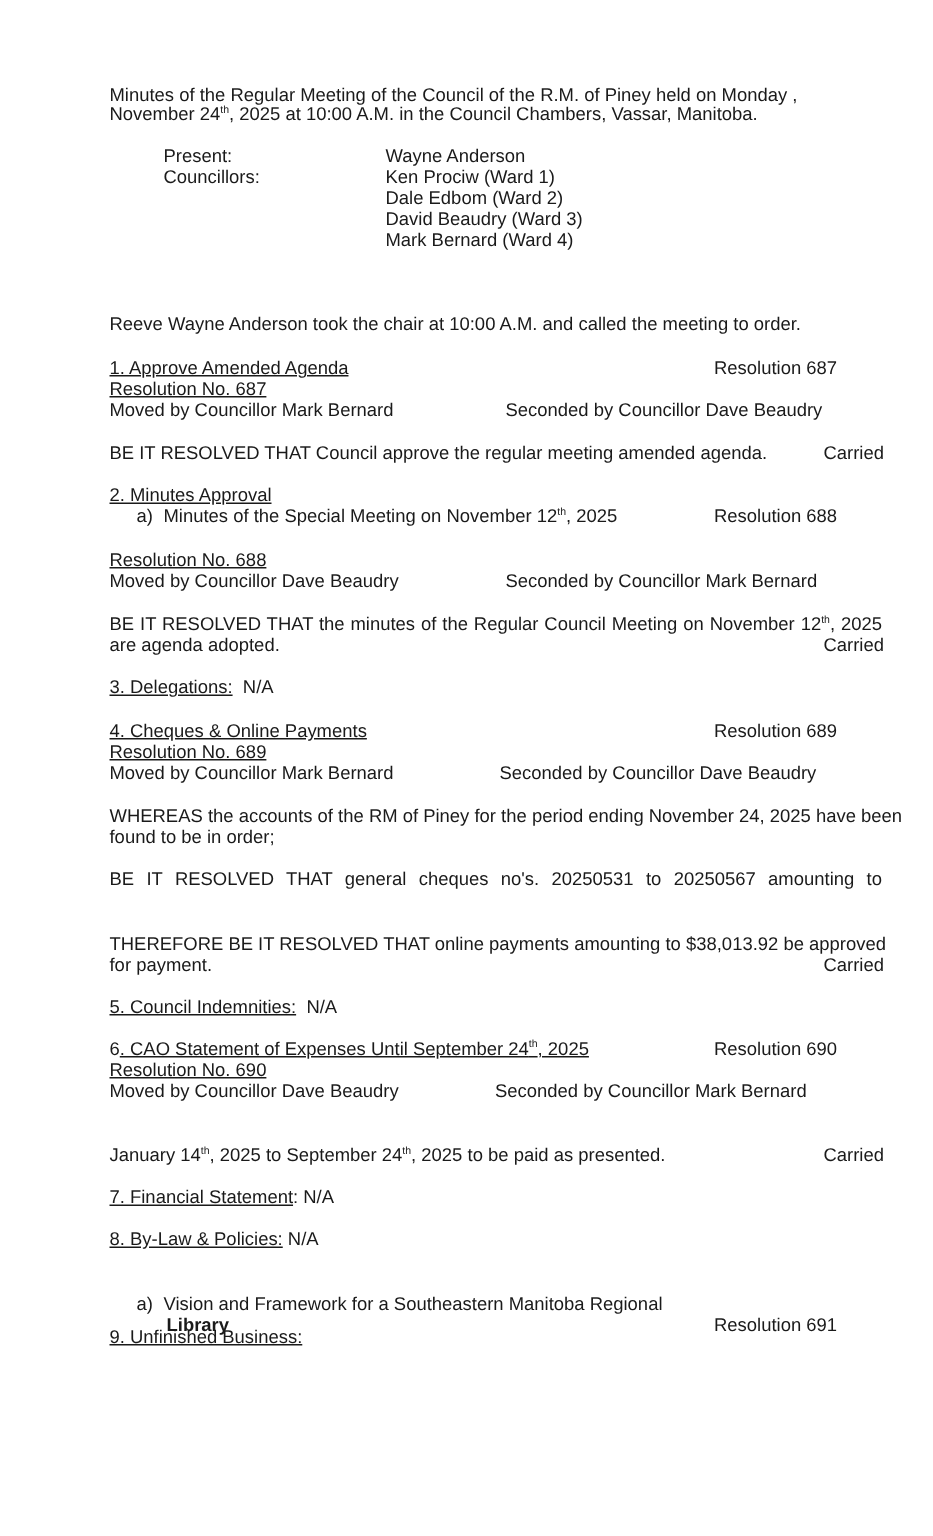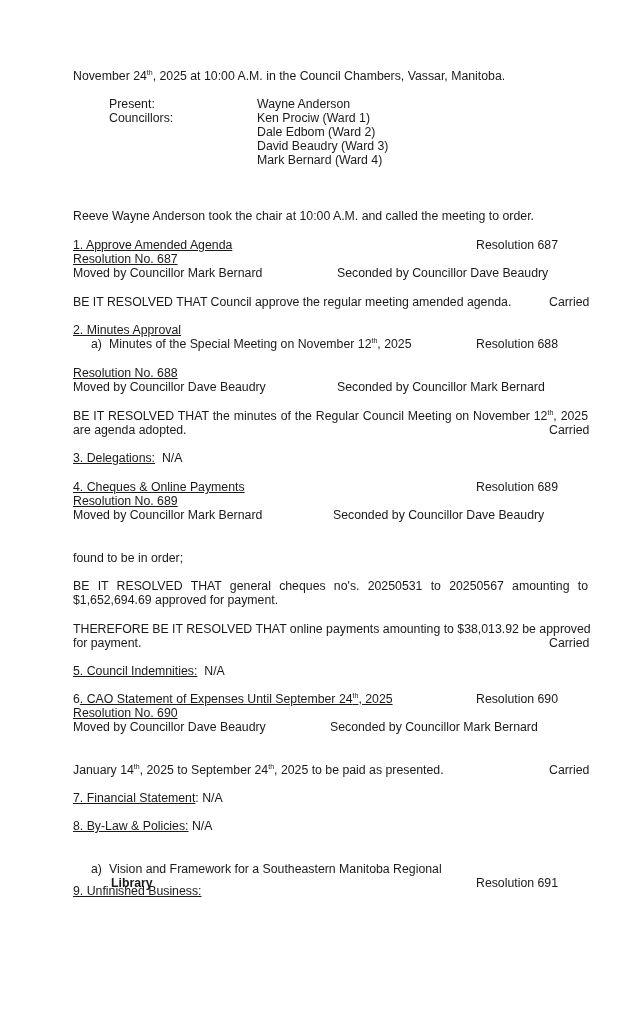--- a/index.html
+++ b/index.html
@@ -11,20 +11,21 @@
   sup { font-size: 7px; line-height: 0; vertical-align: 5px; }
   .just { position: absolute; left: 73px; width: 515px; line-height: 14px;
           text-align: justify; text-align-last: justify; white-space: nowrap; }
   .right { position: absolute; white-space: nowrap; line-height: 14px; }
 </style>
 </head>
 <body>
 
 <div class="page">
 
+  <div class="ln" style="left:73px; top:56px;">Minutes of the Regular Meeting of the Council of the R.M. of Piney held on Monday ,</div>
   <div class="ln" style="left:73px; top:69px;"><span>November 24</span><sup>th</sup><span>, 2025 at 10:00 A.M. in the Council Chambers, Vassar, Manitoba.</span></div>
 
   <div class="ln" style="left:109px; top:97px;">Present:</div>
   <div class="ln" style="left:109px; top:111px;">Councillors:</div>
   <div class="ln" style="left:257px; top:97px;">Wayne Anderson</div>
   <div class="ln" style="left:257px; top:111px;">Ken Prociw (Ward 1)</div>
   <div class="ln" style="left:257px; top:125px;">Dale Edbom (Ward 2)</div>
   <div class="ln" style="left:257px; top:139px;">David Beaudry (Ward 3)</div>
   <div class="ln" style="left:257px; top:153px;">Mark Bernard (Ward 4)</div>
 
@@ -49,23 +50,23 @@
   <div class="ln" style="left:73px; top:423px;">are agenda adopted.</div>
   <div class="right" style="left:549px; top:423px;">Carried</div>
 
   <div class="ln" style="left:73px; top:451px;"><span class="u">3. Delegations:</span>&nbsp; <span>N/A</span></div>
 
   <div class="ln u" style="left:73px; top:480px;">4. Cheques &amp; Online Payments</div>
   <div class="right" style="left:476px; top:480px;">Resolution 689</div>
   <div class="ln u" style="left:73px; top:494px;">Resolution No. 689</div>
   <div class="ln" style="left:73px; top:508px;">Moved by Councillor Mark Bernard</div>
   <div class="ln" style="left:333px; top:508px;">Seconded by Councillor Dave Beaudry</div>
+  <div class="just" style="top:537px;">WHEREAS the accounts of the RM of Piney for the period ending November 24, 2025 have been</div>
   <div class="ln" style="left:73px; top:551px;">found to be in order;</div>
   <div class="just" style="top:579px;">BE IT RESOLVED THAT general cheques no's. 20250531 to 20250567 amounting to</div>
-  <div class="ln" style="left:73px; top:593px;">$1,652,694.69 approved for payment.</div>
   <div class="just" style="top:622px;">THEREFORE BE IT RESOLVED THAT online payments amounting to $38,013.92 be approved</div>
   <div class="ln" style="left:73px; top:636px;">for payment.</div>
   <div class="right" style="left:549px; top:636px;">Carried</div>
 
   <div class="ln" style="left:73px; top:664px;"><span class="u">5. Council Indemnities:</span>&nbsp; <span>N/A</span></div>
 
   <div class="ln" style="left:73px; top:692px;"><span>6</span><span class="u"><span>. CAO Statement of Expenses Until September 24</span><sup>th</sup><span>, 2025</span></span></div>
   <div class="right" style="left:476px; top:692px;">Resolution 690</div>
   <div class="ln u" style="left:73px; top:706px;">Resolution No. 690</div>
   <div class="ln" style="left:73px; top:720px;">Moved by Councillor Dave Beaudry</div>

